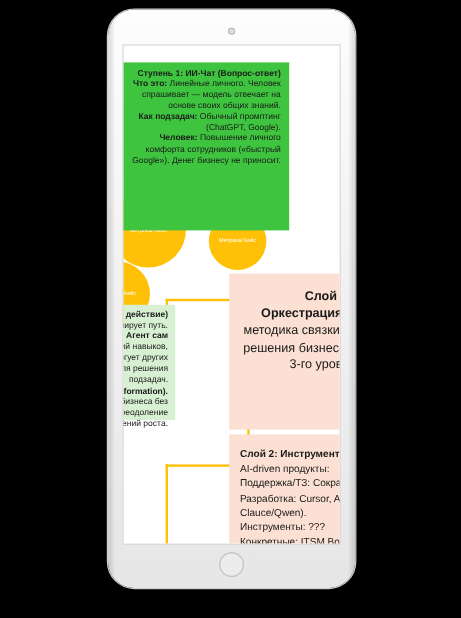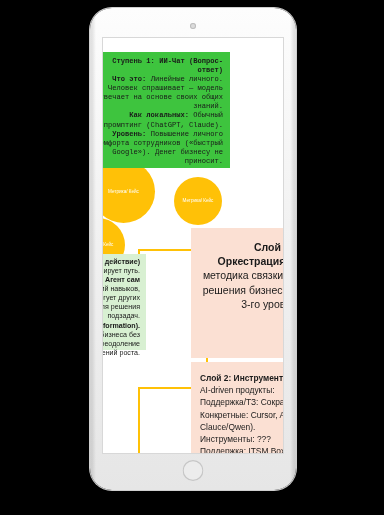--- a/index.html
+++ b/index.html
@@ -87,50 +87,50 @@
       </div>
 
       <div class="node pink left layer-pink" style="left:153px;top:342px;width:214px;height:126px;">
         <div>
           <span style="font-weight:bold;">Слой 2: Инструменты (Solutions)</span><span> — Конкретные AI-driven продукты:</span>
         </div>
         <div>
           <span class="it">Поддержка/ТЗ:</span><span> Сократ (на базе DeepSeek/GPT).</span>
         </div>
         <div>
-          <span class="it">Конкретные:</span><span> Cursor, All-Hands (на базе Clauсe/Qwen).</span>
+          <span class="it">Разработка:</span><span> Cursor, All-Hands (на базе Clauсe/Qwen).</span>
         </div>
         <div>
           <span class="it">Инструменты:</span><span> ???</span>
         </div>
         <div>
-          <span class="it">Поддержка:</span><span> ITSM Box (на базе локальных LLM).</span>
+          <span class="it">Конкретные:</span><span> ITSM Box (на базе локальных LLM).</span>
         </div>
       </div>
 
       <div class="node circle c-yellow layer-circle" style="left:54px;top:140px;width:63px;height:63px;">
         <span>Метрика/ Кейс</span>
       </div>
       <div class="node circle c-yellow layer-circle" style="left:136px;top:157px;width:48px;height:48px;">
         <span>Метрика/ Кейс</span>
       </div>
       <div class="node circle c-yellow layer-circle" style="left:33px;top:198px;width:54px;height:54px;">
         <span>Метрика/ Кейс</span>
       </div>
 
-      <div class="node box green-solid layer-box" style="left:49px;top:32px;width:143px;height:116px;font-family:Liberation Mono, monospace;">
+      <div class="node box green-solid layer-box" style="left:60px;top:32px;width:143px;height:140px;">
         <div class="ttl">Ступень 1: ИИ-Чат (Вопрос-ответ)</div>
         <div>
           <span class="ttl">Что это:</span><span> Линейные личного. Человек спрашивает — модель отвечает на основе своих общих знаний.</span>
         </div>
         <div>
-          <span class="ttl">Как локальных:</span><span> Обычный промптинг (ChatGPT, Claude).</span>
+          <span class="ttl">Как подзадач:</span><span> Обычный промптинг (ChatGPT, Google).</span>
         </div>
         <div>
-          <span class="ttl">Уровень:</span><span> Повышение личного комфорта сотрудников («быстрый Google»). Денег бизнесу не приносит.</span>
+          <span class="ttl">Человек:</span><span> Повышение личного комфорта сотрудников («быстрый Google»). Денег бизнесу не приносит.</span>
         </div>
       </div>
 
       <div class="node box green-light layer-box" style="left:8px;top:234px;width:100px;height:96px;text-align:right;font-size:7.1px;padding:4px 6px;">
         <div class="ttl">ое действие)</div>
         <div>анирует путь.</div>
         <div>
           <span class="ttl">ия. Агент сам</span>
         </div>
         <div>ний навыков,</div>

